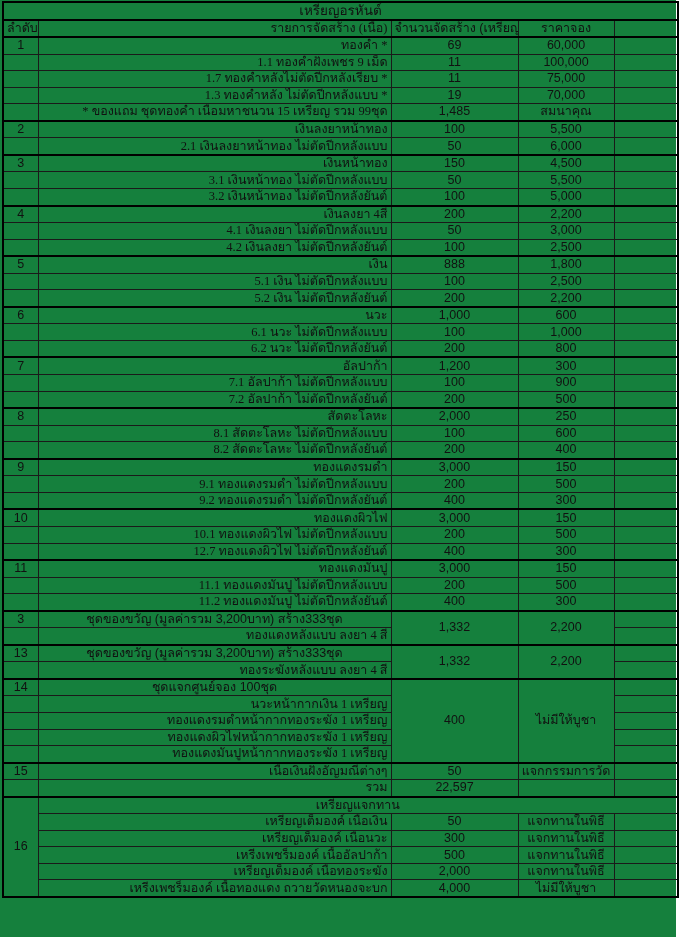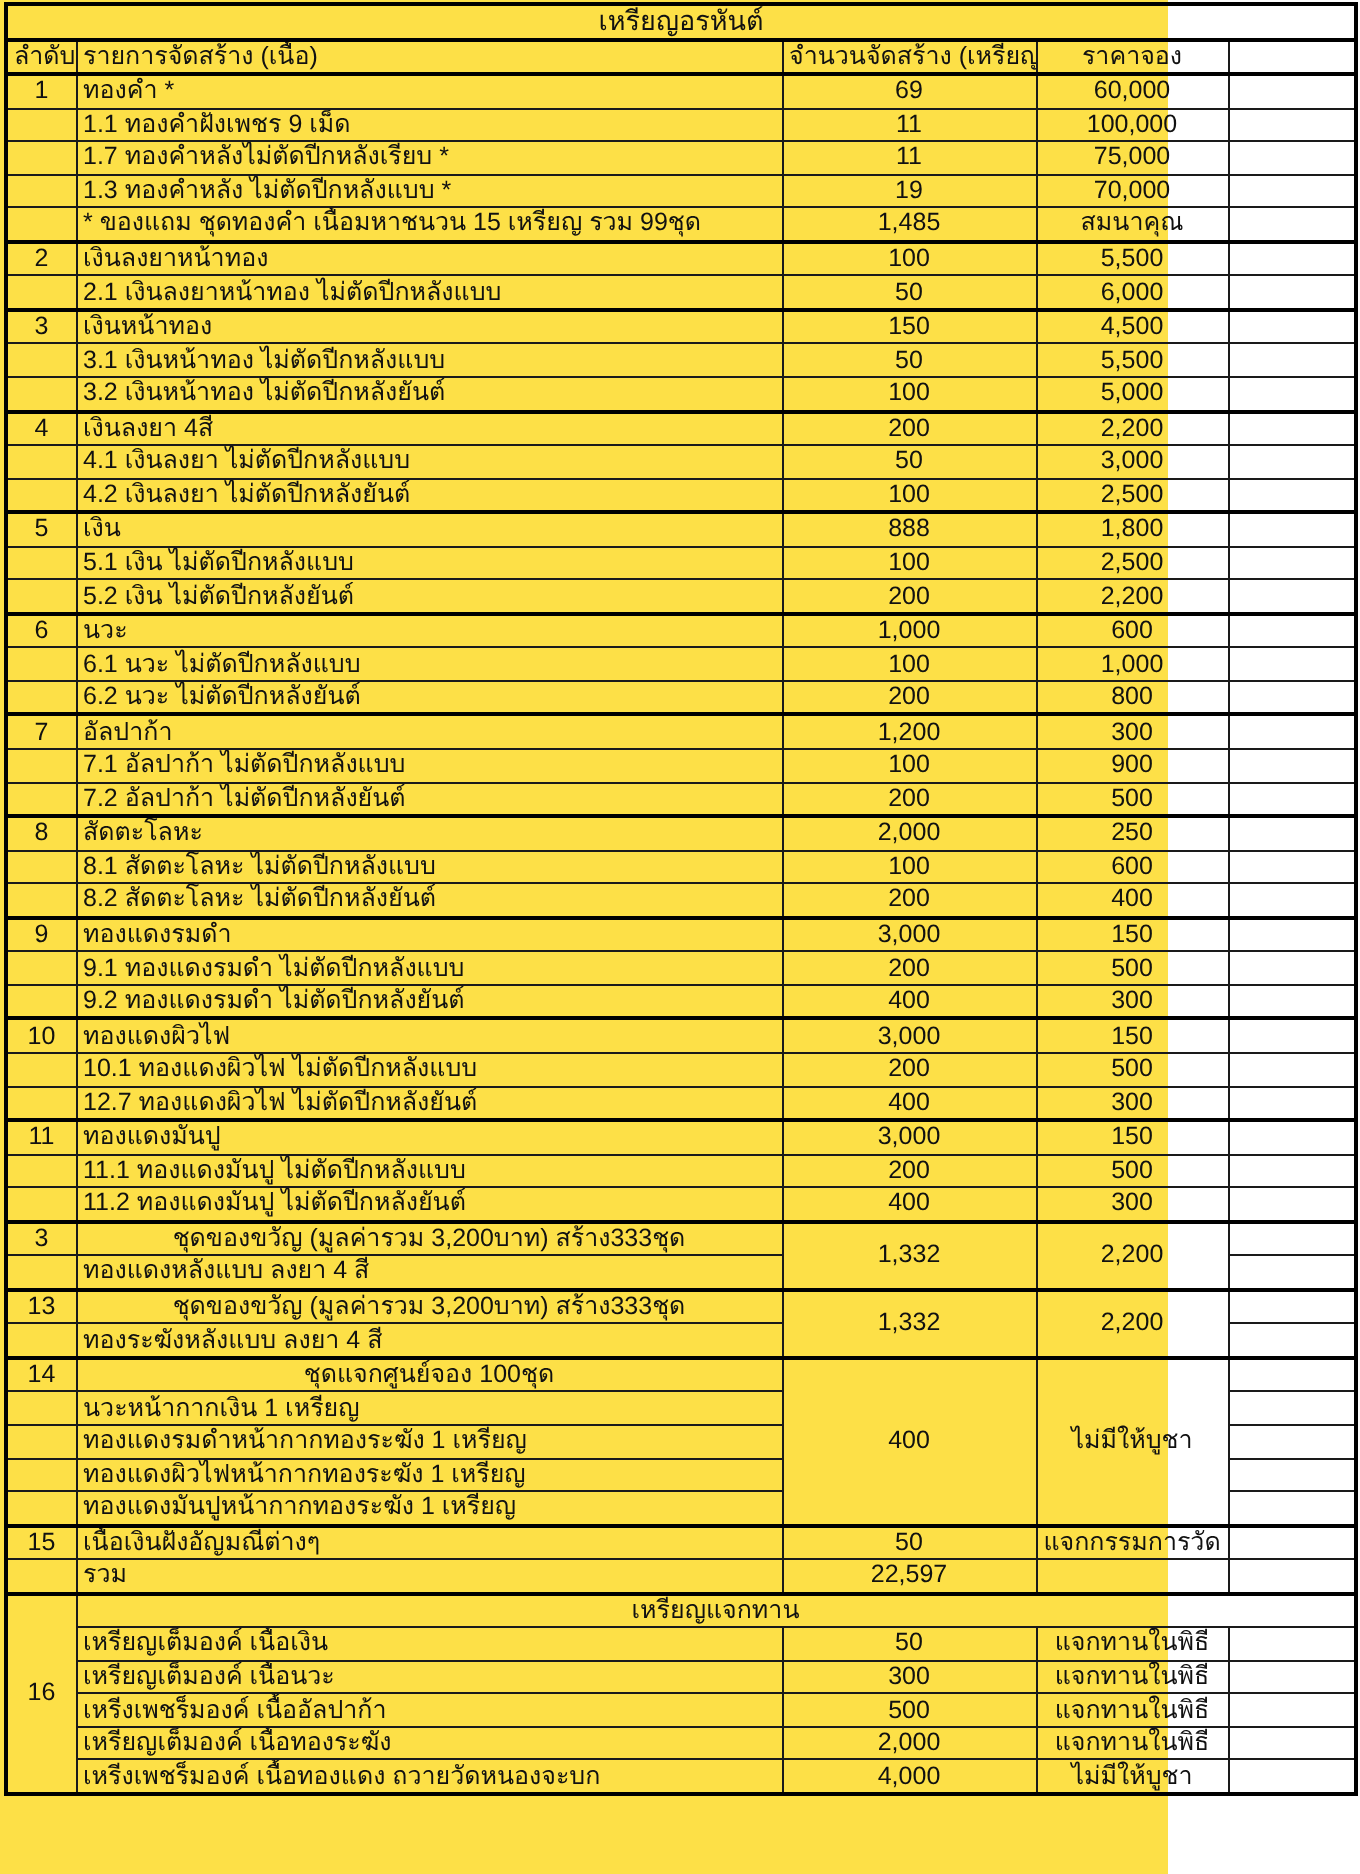--- a/index.html
+++ b/index.html
@@ -1,23 +1,23 @@
 <!DOCTYPE html>
 <html><head>
 <meta charset="utf-8">
 <style>
   html,body{margin:0;padding:0;background:#ffffff;width:680px;height:937px;
     font-family:"Liberation Sans","DejaVu Sans",sans-serif;color:#111;}
-  #sheet{position:absolute;left:0;top:0;width:584px;height:937px;background:#fde047;}
+  #sheet{position:absolute;left:0;top:0;width:676px;height:937px;background:#15803d;}
   table{border-collapse:collapse;table-layout:fixed;width:676px;margin:1px auto 0 2px;}
   col.c0{width:35px;} col.c1{width:353px;} col.c2{width:127px;} col.c3{width:96px;} col.c4{width:64px;}
   td,th{border:1px solid #1a1a1a;height:15.55px;padding:0 3px;font-size:12.5px;
     font-weight:normal;text-align:center;vertical-align:middle;line-height:1.05;
     overflow:hidden;white-space:nowrap;}
-  td.al,th.al{text-align:left;}
+  td.al,th.al{text-align:right;font-family:Liberation Serif, serif;}
   tr.sec td, tr.sec th{border-top:2px solid #000;}
   table{border:2px solid #000;}
   td.title{font-size:13.5px;border-bottom:2px solid #000;}
   thead th{border-bottom:1.5px solid #000;}
 </style>
 </head>
 <body>
 
 <div id="sheet">
   <table id="order-table">

